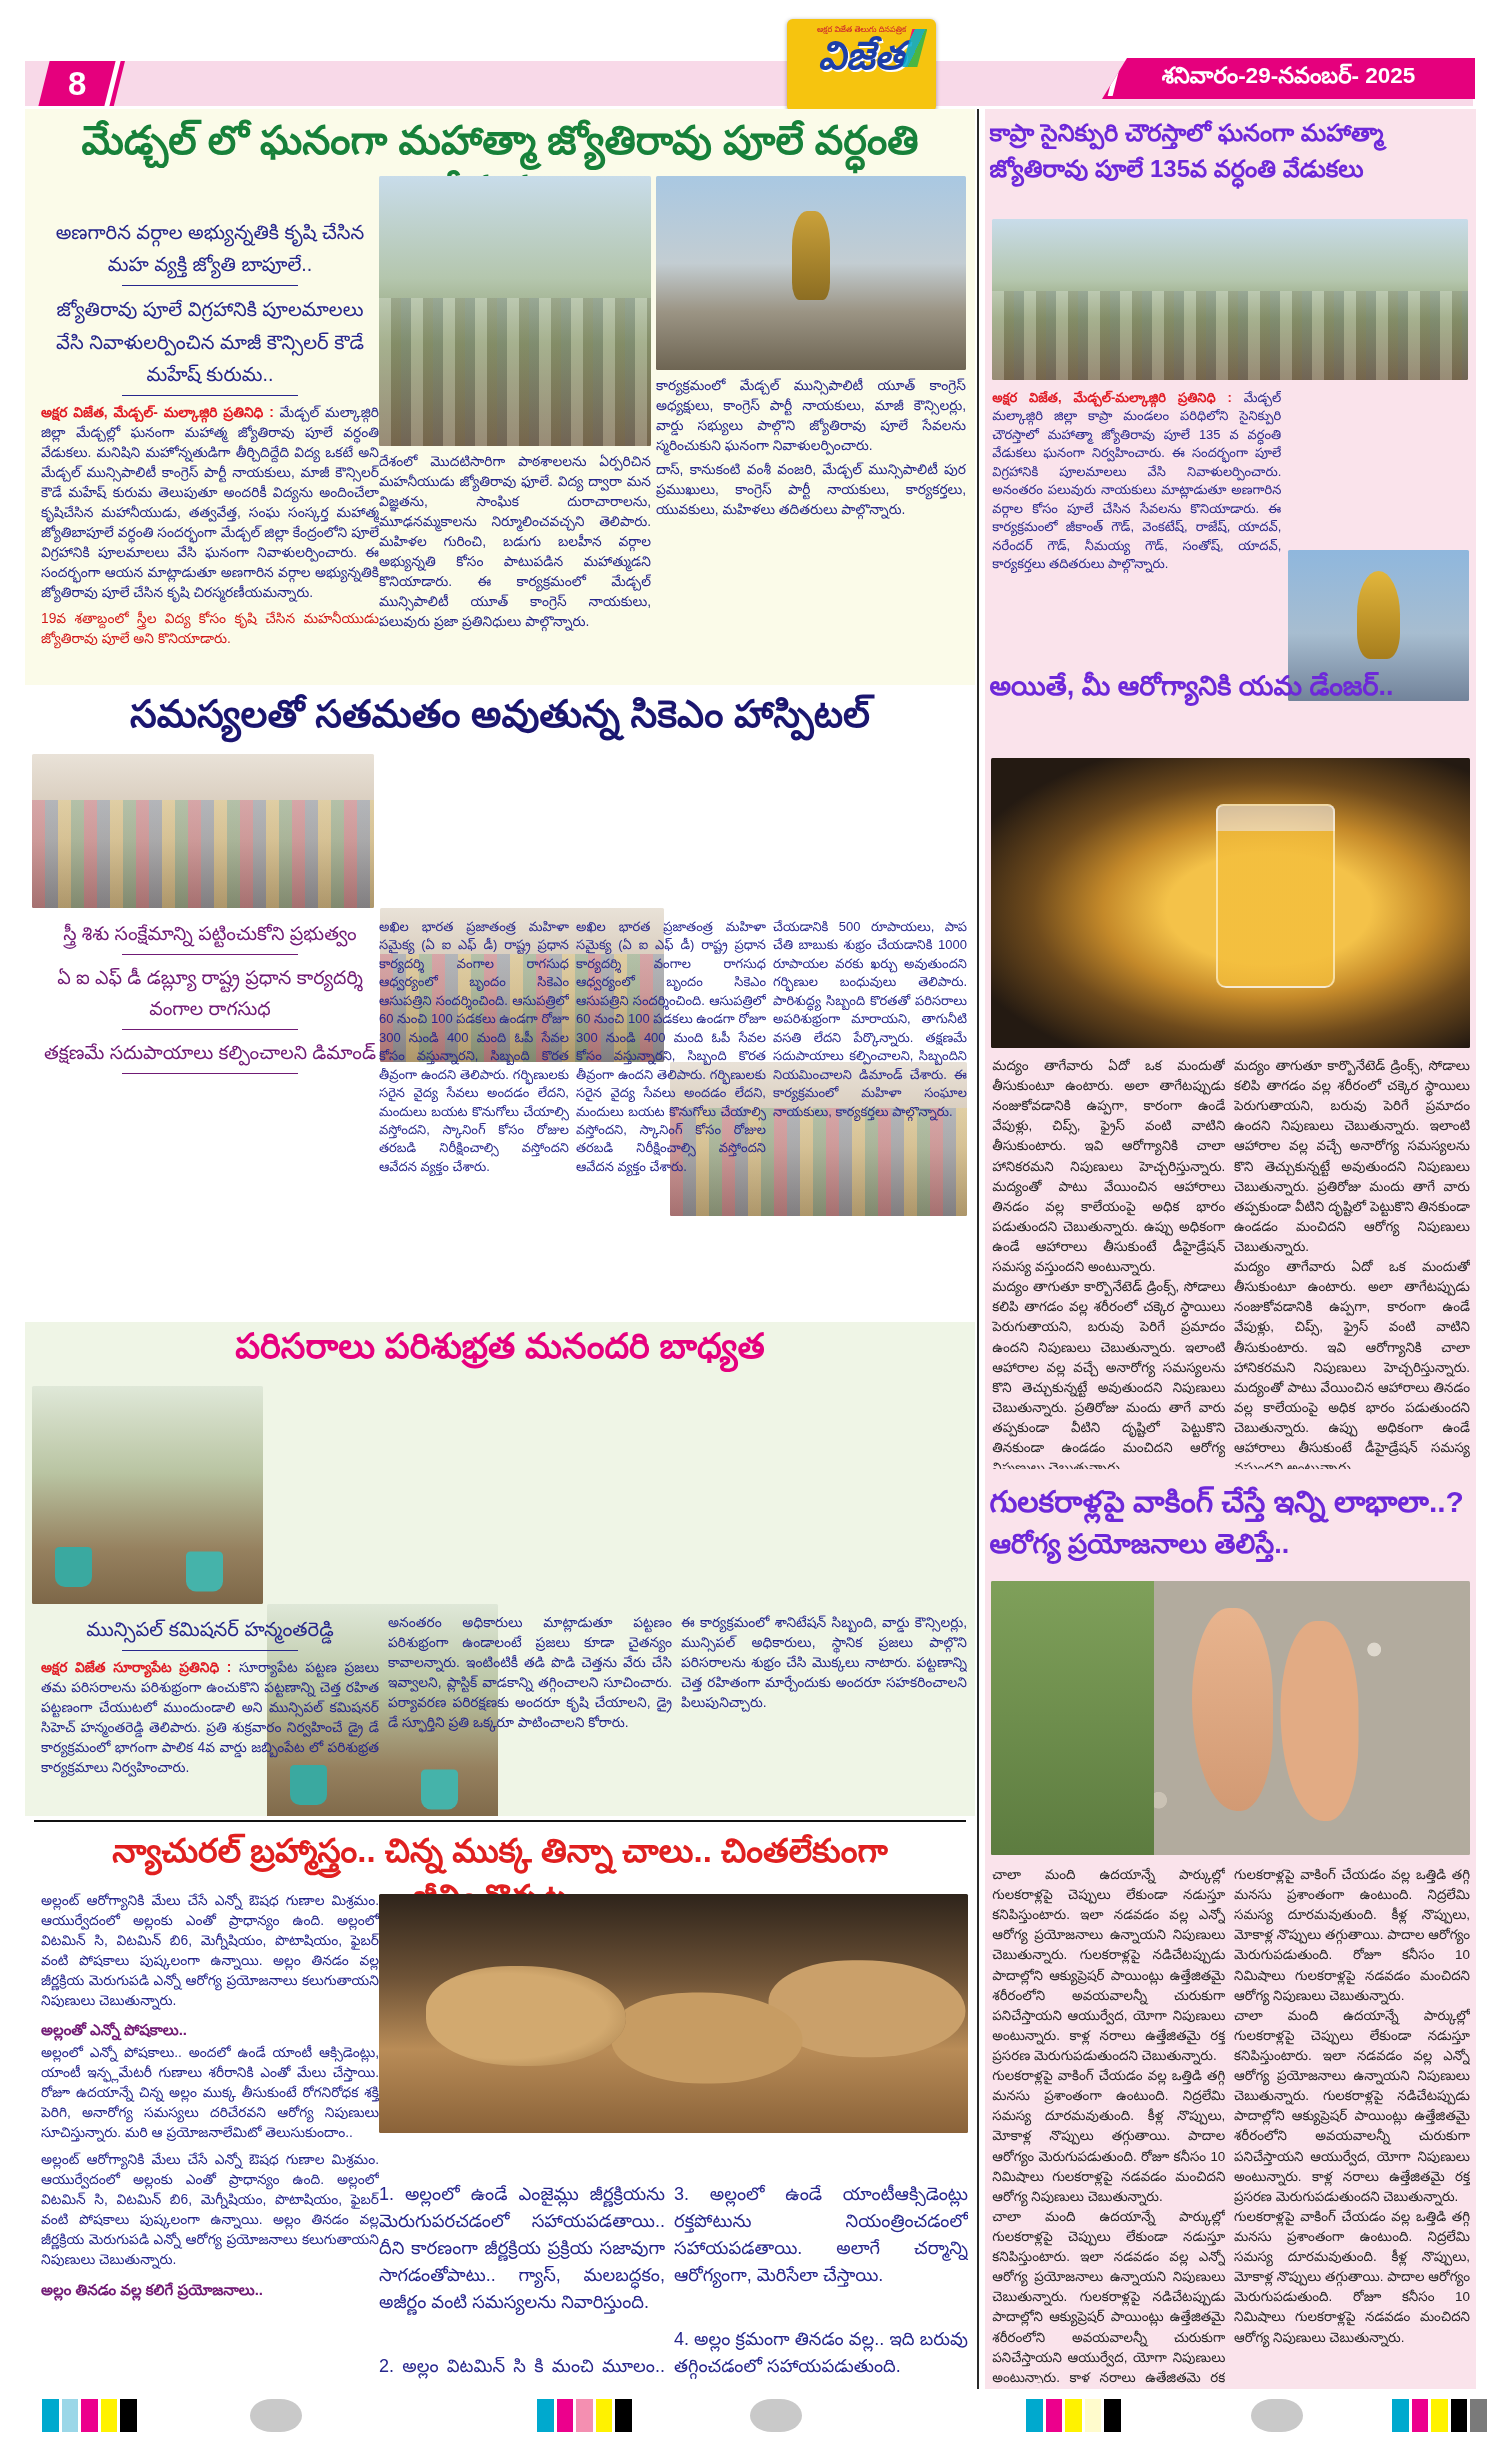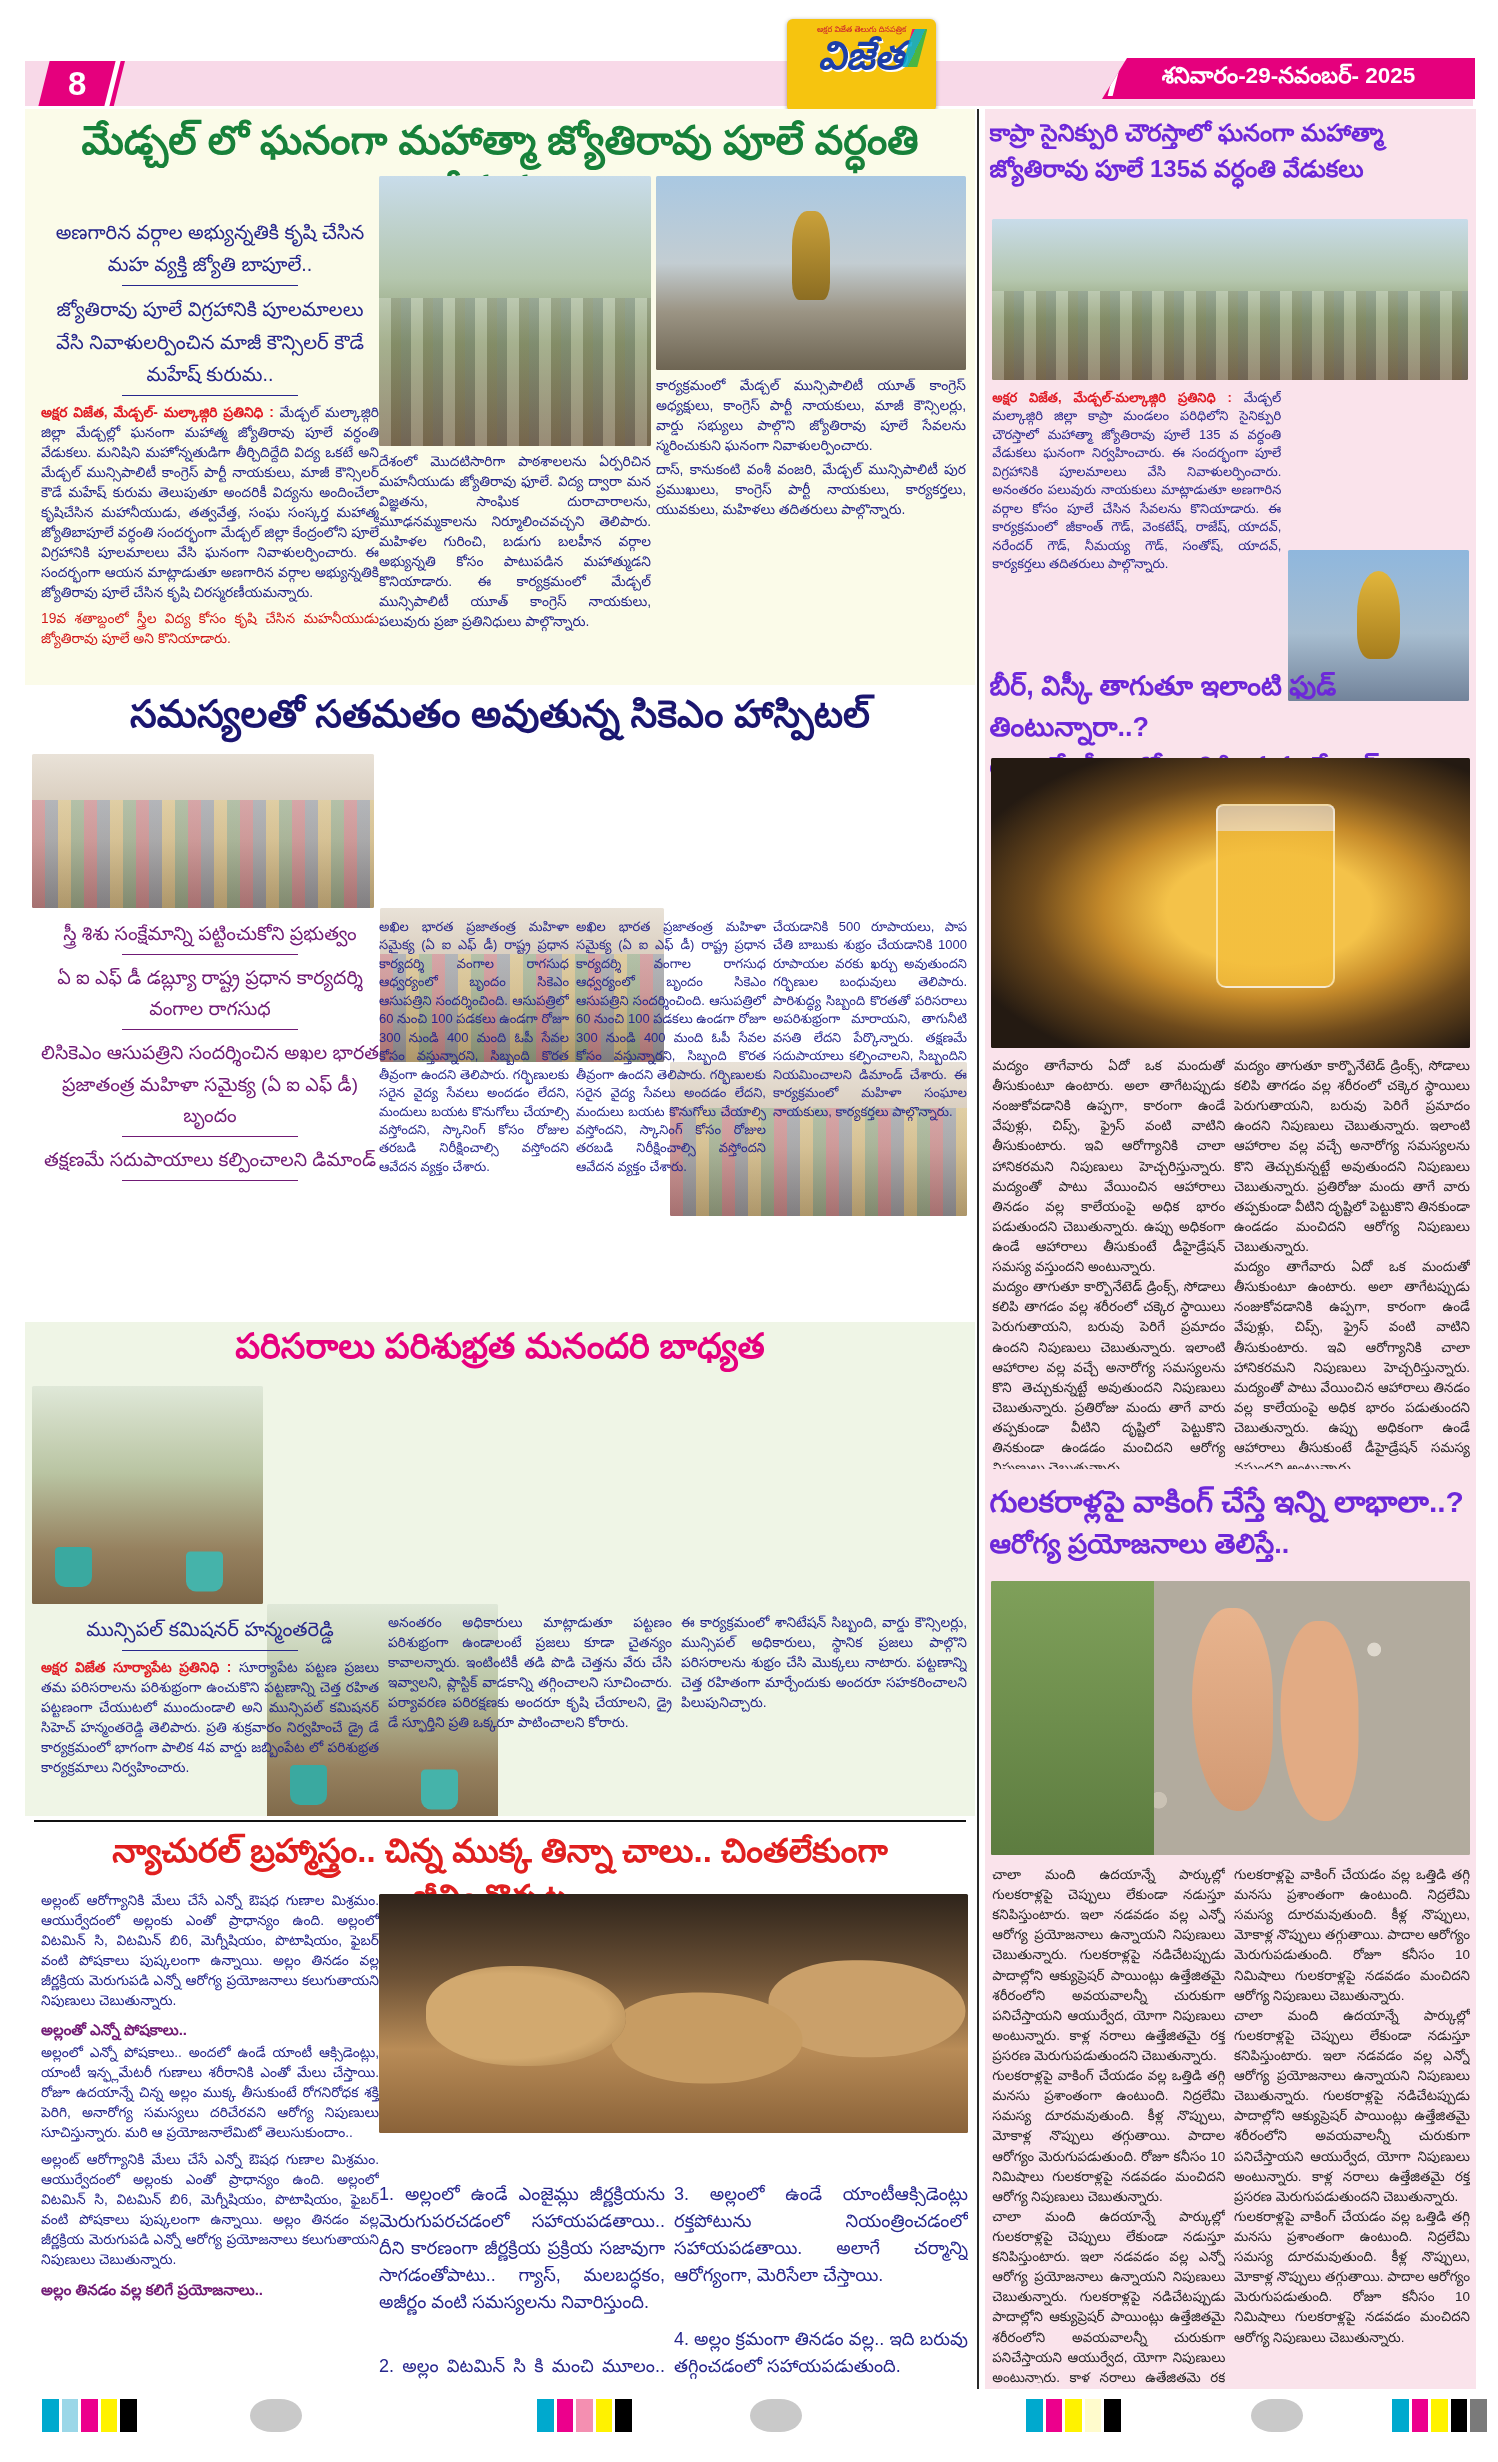--- a/index.html
+++ b/index.html
@@ -140,21 +140,20 @@
   <div class="abs" style="left:25px; top:687px; width:950px; height:632px; background:#ffffff;">
     <div class="abs hl-navy" style="left:0; right:0; top:5.8px;">సమస్యలతో సతమతం అవుతున్న సికెఎం హాస్పిటల్</div>
 
     <div class="abs photo ph-hosp" style="left:7.3px; top:67px; width:342px; height:154px;"></div>
     <div class="abs photo ph-hosp" style="left:355px; top:67px; width:284px; height:154px;"></div>
     <div class="abs photo ph-hosp" style="left:645px; top:67px; width:297px; height:154px;"></div>
 
     <div class="abs col" style="left:16px; top:231px; width:338px; height:395px;">
       <div class="redsub uline">స్త్రీ శిశు సంక్షేమాన్ని పట్టించుకోని ప్రభుత్వం</div>
       <div class="redsub uline">ఏ ఐ ఎఫ్ డీ డబ్ల్యూ రాష్ట్ర ప్రధాన కార్యదర్శి వంగాల రాగసుధ</div>
-      <div class="redsub uline">లిసికెఎం ఆసుపత్రిని సందర్శించిన అఖల భారత ప్రజాతంత్ర మహిళా సమైక్య (ఏ ఐ ఎఫ్ డీ) బృందం</div>
       <div class="redsub uline">తక్షణమే సదుపాయాలు కల్పించాలని డిమాండ్</div>
     </div>
     <div class="abs col" style="left:354px; top:231px; width:190px; height:395px;">
       <p class="body-sm">అఖిల భారత ప్రజాతంత్ర మహిళా సమైక్య (ఏ ఐ ఎఫ్ డీ) రాష్ట్ర ప్రధాన కార్యదర్శి వంగాల రాగసుధ ఆధ్వర్యంలో బృందం సికెఎం ఆసుపత్రిని సందర్శించింది. ఆసుపత్రిలో 60 నుంచి 100 పడకలు ఉండగా రోజూ 300 నుండి 400 మంది ఓపీ సేవల కోసం వస్తున్నారని, సిబ్బంది కొరత తీవ్రంగా ఉందని తెలిపారు. గర్భిణులకు సరైన వైద్య సేవలు అందడం లేదని, మందులు బయట కొనుగోలు చేయాల్సి వస్తోందని, స్కానింగ్ కోసం రోజుల తరబడి నిరీక్షించాల్సి వస్తోందని ఆవేదన వ్యక్తం చేశారు.</p>
     </div>
     <div class="abs col" style="left:551px; top:231px; width:190px; height:395px;">
       <p class="body-sm">అఖిల భారత ప్రజాతంత్ర మహిళా సమైక్య (ఏ ఐ ఎఫ్ డీ) రాష్ట్ర ప్రధాన కార్యదర్శి వంగాల రాగసుధ ఆధ్వర్యంలో బృందం సికెఎం ఆసుపత్రిని సందర్శించింది. ఆసుపత్రిలో 60 నుంచి 100 పడకలు ఉండగా రోజూ 300 నుండి 400 మంది ఓపీ సేవల కోసం వస్తున్నారని, సిబ్బంది కొరత తీవ్రంగా ఉందని తెలిపారు. గర్భిణులకు సరైన వైద్య సేవలు అందడం లేదని, మందులు బయట కొనుగోలు చేయాల్సి వస్తోందని, స్కానింగ్ కోసం రోజుల తరబడి నిరీక్షించాల్సి వస్తోందని ఆవేదన వ్యక్తం చేశారు.</p>
     </div>
     <div class="abs col" style="left:748px; top:231px; width:194px; height:395px;">
       <p class="body-sm">చేయడానికి 500 రూపాయలు, పాప చేతి బాబుకు శుభ్రం చేయడానికి 1000 రూపాయల వరకు ఖర్చు అవుతుందని గర్భిణుల బంధువులు తెలిపారు. పారిశుద్ధ్య సిబ్బంది కొరతతో పరిసరాలు అపరిశుభ్రంగా మారాయని, తాగునీటి వసతి లేదని పేర్కొన్నారు. తక్షణమే సదుపాయాలు కల్పించాలని, సిబ్బందిని నియమించాలని డిమాండ్ చేశారు. ఈ కార్యక్రమంలో మహిళా సంఘాల నాయకులు, కార్యకర్తలు పాల్గొన్నారు.</p>
@@ -217,21 +216,20 @@
       <div class="abs col" style="left:7.3px; top:280px; width:289px; height:261px;">
         <p class="body-sm"><span class="byline">అక్షర విజేత, మేడ్చల్-మల్కాజ్గిరి ప్రతినిధి :</span>
           <span>మేడ్చల్ మల్కాజ్గిరి జిల్లా కాప్రా మండలం పరిధిలోని సైనిక్పురి చౌరస్తాలో మహాత్మా జ్యోతిరావు పూలే 135 వ వర్ధంతి వేడుకలు ఘనంగా నిర్వహించారు. ఈ సందర్భంగా పూలే విగ్రహానికి పూలమాలలు వేసి నివాళులర్పించారు. అనంతరం పలువురు నాయకులు మాట్లాడుతూ అణగారిన వర్గాల కోసం పూలే చేసిన సేవలను కొనియాడారు. ఈ కార్యక్రమంలో జీకాంత్ గౌడ్, వెంకటేష్, రాజేష్, యాదవ్, నరేందర్ గౌడ్, నీమయ్య గౌడ్, సంతోష్, యాదవ్, కార్యకర్తలు తదితరులు పాల్గొన్నారు.</span></p>
       </div>
       <div class="abs photo ph-statue" style="left:303px; top:280px; width:181px; height:151px;"></div>
       <div class="abs photo ph-flower" style="left:303px; top:435px; width:181px; height:106px;"></div>
     </div>
 
     <div class="abs" style="left:0; top:547px; width:491px; height:823px;">
       <div class="abs hl-blk" style="left:4.4px; right:4.4px; top:10px; font-size:27px;">
-        <div>బీర్, విస్కీ తాగుతూ ఇలాంటి ఫుడ్ తింటున్నారా..?</div>
         <div>అయితే, మీ ఆరోగ్యానికి యమ డేంజర్..</div>
       </div>
       <div class="abs photo ph-beer" style="left:5.8px; top:102px; width:479px; height:290px;"></div>
       <div class="abs col" style="left:7.3px; top:400px; width:233px; height:413px;">
         <p class="body-blk">మద్యం తాగేవారు ఏదో ఒక మందుతో తీసుకుంటూ ఉంటారు. అలా తాగేటప్పుడు నంజుకోవడానికి ఉప్పగా, కారంగా ఉండే వేపుళ్లు, చిప్స్, ఫ్రైస్ వంటి వాటిని తీసుకుంటారు. ఇవి ఆరోగ్యానికి చాలా హానికరమని నిపుణులు హెచ్చరిస్తున్నారు. మద్యంతో పాటు వేయించిన ఆహారాలు తినడం వల్ల కాలేయంపై అధిక భారం పడుతుందని చెబుతున్నారు. ఉప్పు అధికంగా ఉండే ఆహారాలు తీసుకుంటే డీహైడ్రేషన్ సమస్య వస్తుందని అంటున్నారు.</p>
         <p class="body-blk">మద్యం తాగుతూ కార్బొనేటెడ్ డ్రింక్స్, సోడాలు కలిపి తాగడం వల్ల శరీరంలో చక్కెర స్థాయిలు పెరుగుతాయని, బరువు పెరిగే ప్రమాదం ఉందని నిపుణులు చెబుతున్నారు. ఇలాంటి ఆహారాల వల్ల వచ్చే అనారోగ్య సమస్యలను కొని తెచ్చుకున్నట్టే అవుతుందని నిపుణులు చెబుతున్నారు. ప్రతిరోజు మందు తాగే వారు తప్పకుండా వీటిని దృష్టిలో పెట్టుకొని తినకుండా ఉండడం మంచిదని ఆరోగ్య నిపుణులు చెబుతున్నారు.</p>
       </div>
       <div class="abs col" style="left:249px; top:400px; width:236px; height:413px;">
         <p class="body-blk">మద్యం తాగుతూ కార్బొనేటెడ్ డ్రింక్స్, సోడాలు కలిపి తాగడం వల్ల శరీరంలో చక్కెర స్థాయిలు పెరుగుతాయని, బరువు పెరిగే ప్రమాదం ఉందని నిపుణులు చెబుతున్నారు. ఇలాంటి ఆహారాల వల్ల వచ్చే అనారోగ్య సమస్యలను కొని తెచ్చుకున్నట్టే అవుతుందని నిపుణులు చెబుతున్నారు. ప్రతిరోజు మందు తాగే వారు తప్పకుండా వీటిని దృష్టిలో పెట్టుకొని తినకుండా ఉండడం మంచిదని ఆరోగ్య నిపుణులు చెబుతున్నారు.</p>
         <p class="body-blk">మద్యం తాగేవారు ఏదో ఒక మందుతో తీసుకుంటూ ఉంటారు. అలా తాగేటప్పుడు నంజుకోవడానికి ఉప్పగా, కారంగా ఉండే వేపుళ్లు, చిప్స్, ఫ్రైస్ వంటి వాటిని తీసుకుంటారు. ఇవి ఆరోగ్యానికి చాలా హానికరమని నిపుణులు హెచ్చరిస్తున్నారు. మద్యంతో పాటు వేయించిన ఆహారాలు తినడం వల్ల కాలేయంపై అధిక భారం పడుతుందని చెబుతున్నారు. ఉప్పు అధికంగా ఉండే ఆహారాలు తీసుకుంటే డీహైడ్రేషన్ సమస్య వస్తుందని అంటున్నారు.</p>

